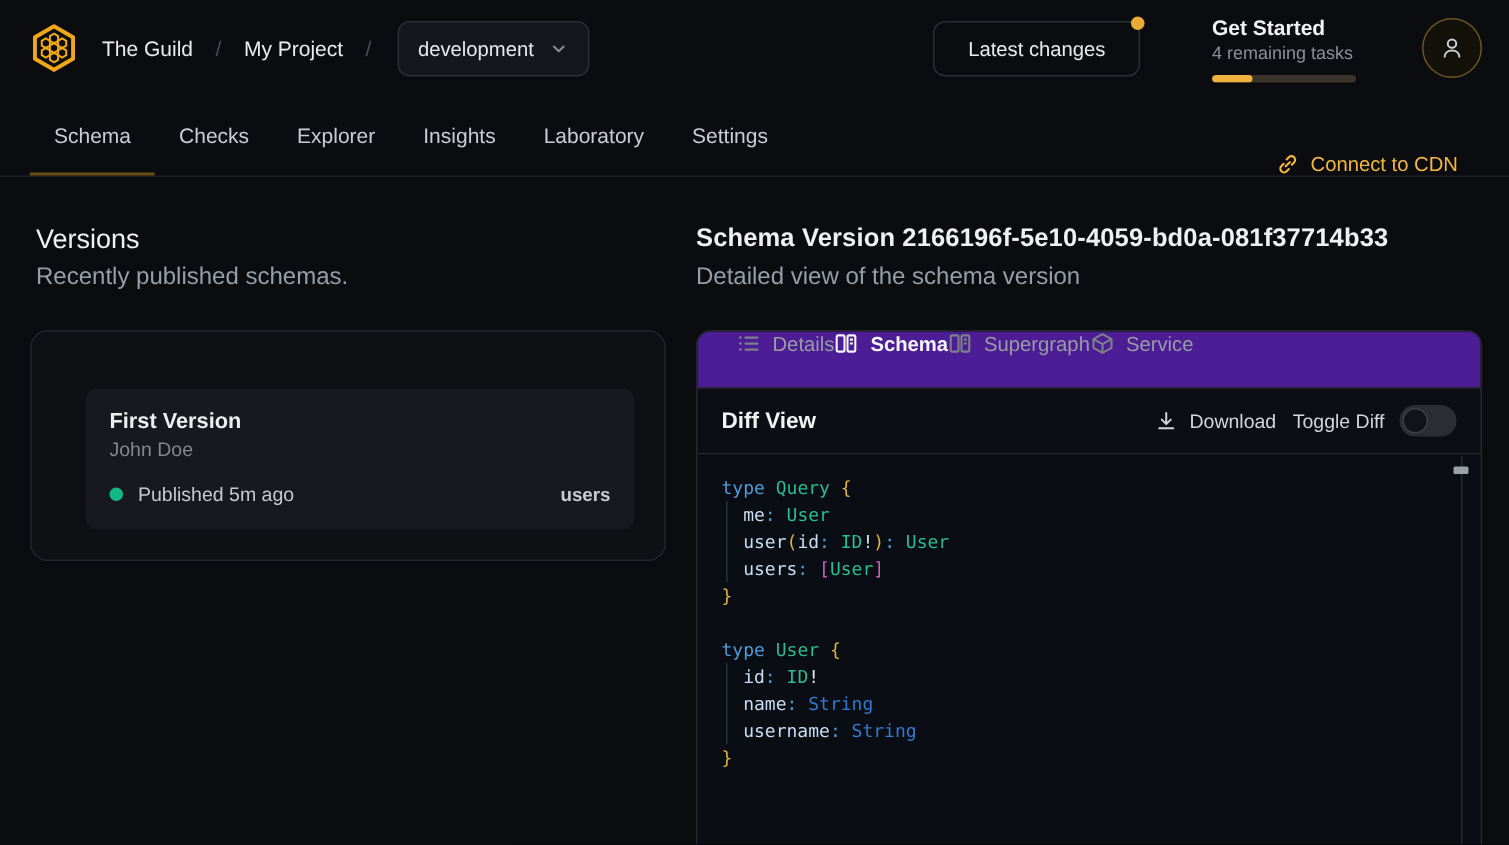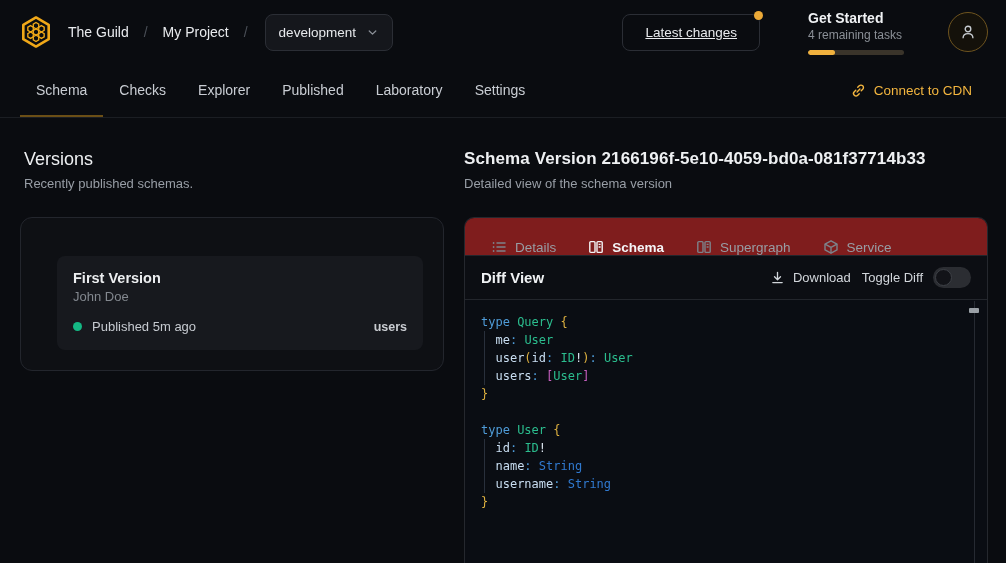--- a/index.html
+++ b/index.html
@@ -17,68 +17,68 @@
   .crumb-sep { font-size:14px; color:#4b5058; }
   .env-select {
     display:flex; align-items:center; gap:10px; height:37px; padding:0 13px;
     background:#15171c; border:1px solid #2b2e35; border-radius:8px;
     font-size:13.5px; color:#e6e8eb; cursor:pointer; margin-left:2px;
   }
   .header-right { margin-left:auto; display:flex; align-items:center; }
   .latest-btn {
     position:relative; height:37px; padding:0 22px; display:flex; align-items:center;
     background:transparent; border:1px solid #2b2e35; border-radius:8px;
-    font-size:13.5px; color:#e9ebee; cursor:pointer;text-decoration:underline;
+    font-size:13.5px; color:#e9ebee; cursor:pointer;
   }
   .latest-dot { position:absolute; top:-4px; right:-4px; width:9px; height:9px; border-radius:50%; background:#eba937; }
   .get-started { width:96px; margin-left:48px; }
   .gs-title { font-size:14px; font-weight:600; color:#f0f2f4; line-height:17px; }
   .gs-sub { font-size:12px; color:#8b9097; line-height:15px; margin-top:1px; }
   .gs-track { margin-top:7px; width:96px; height:5px; border-radius:3px; background:#3a342a; overflow:hidden; }
   .gs-fill { height:100%; border-radius:3px; background:#f0b13e; }
   .avatar {
     width:40px; height:40px; margin-left:44px; border-radius:50%;
     background:#14110a; border:1.5px solid #6e541f;
     display:flex; align-items:center; justify-content:center; cursor:pointer;
   }
   
   .nav { height:54px; display:flex; align-items:stretch; padding:0 34px 0 20px; border-bottom:1px solid #1b1e23; }
   .nav-tab {
     display:flex; align-items:center; padding:0 16px; font-size:14px; color:#c9cdd3;
     cursor:pointer; border-bottom:2px solid transparent;
   }
   .nav-tab.underline-dim { border-bottom-color:#6b4f16; }
   .nav-tab.active { color:#ffffff; border-bottom-color:#f2a71b; }
-  .cdn-link { margin-left:auto; display:flex; align-items:center; gap:8px; font-size:13.5px; color:#f4b63f; cursor:pointer; }
+  .cdn-link { margin-left:auto; display:flex; align-items:flex-end; gap:8px; font-size:13.5px; color:#f4b63f; cursor:pointer; }
   
   .main { display:flex; height:445px; }
   .col-left { width:464px; padding:29px 24px 0 24px; flex:none; }
   .col-right { flex:1; padding:29px 18px 0 0; display:flex; flex-direction:column; }
   .section-title { font-size:18px; font-weight:400; color:#eef0f2; line-height:24px; }
-  .section-sub { font-size:13px; color:#989ea6; margin-top:5px; }
+  .section-sub { font-size:16px; color:#989ea6; margin-top:5px; }
   .detail-title { font-size:17px; font-weight:700; color:#eef0f2; line-height:24px; letter-spacing:.1px; }
   
   .version-card {
     margin:26px -4px 0 -4px; border:1px solid #23262d; border-radius:12px;
     background:#0e1014; padding:38px 20px 20px 36px;
   }
   .version-item { background:#17191e; border-radius:8px; padding:14px 16px 16px 16px; cursor:pointer; }
   .vi-name { font-size:14.5px; font-weight:600; color:#eceef0; }
   .vi-author { font-size:13px; color:#83888f; margin-top:3px; }
   .vi-row { display:flex; align-items:center; margin-top:15px; }
   .vi-dot { width:9px; height:9px; border-radius:50%; background:#14b884; flex:none; }
   .vi-status { font-size:13px; color:#c6cad0; margin-left:10px; }
   .vi-service { margin-left:auto; font-size:12.5px; font-weight:700; color:#c9ccd1; }
   
   .detail-panel {
     margin-top:26px; flex:1; display:flex; flex-direction:column;
     border:1px solid #25282e; border-bottom:none; border-radius:10px 10px 0 0;
     background:#0c0e13; overflow:hidden;
   }
-  .panel-tabs { height:38px; flex:none; background:#7f1d1d; border-bottom:1px solid #23262c; display:flex; align-items:flex-end; gap:32px; padding:0 26px; }
+  .panel-tabs { height:38px; flex:none; background:#4c1d95; border-bottom:1px solid #23262c; display:flex; align-items:flex-start; padding:0 26px; }
   .ptab { display:flex; align-items:center; gap:8px; font-size:13.5px; color:#989da4; cursor:pointer; }
   .ptab svg { stroke:#7d828a; }
   .ptab.active { color:#f4f5f7; font-weight:600; }
   .ptab.active svg { stroke:#f4f5f7; }
   .diff-bar { height:44px; flex:none; display:flex; align-items:center; padding:0 16px; border-bottom:1px solid #23262c; }
   .diff-title { font-size:15px; font-weight:700; color:#f0f2f4; }
   .diff-actions { margin-left:auto; display:flex; align-items:center; }
   .download-btn { display:flex; align-items:flex-end; gap:8px; font-size:13px; color:#d2d6db; cursor:pointer; }
   .toggle-label { font-size:13px; color:#d2d6db; margin-left:11px; }
   .switch { position:relative; width:38px; height:21px; border-radius:11px; background:#2b2d32; margin-left:10px; cursor:pointer; flex:none; }
@@ -149,21 +149,21 @@
           </svg>
         </span>
       </div>
     </div>
   </div>
 
   <div class="nav">
     <div class="nav-tab underline-dim">Schema</div>
     <div class="nav-tab">Checks</div>
     <div class="nav-tab">Explorer</div>
-    <div class="nav-tab">Published</div>
+    <div class="nav-tab">Insights</div>
     <div class="nav-tab">Laboratory</div>
     <div class="nav-tab">Settings</div>
     <div class="cdn-link">
       <span>
         <svg width="15" height="15" viewBox="0 0 16 16" fill="none" stroke="#f4b63f" stroke-width="1.5" stroke-linecap="round">
           <path d="M6.5 9.5 L9.5 6.5"></path>
           <path d="M7.2 4.6 l1.6-1.6 a2.6 2.6 0 0 1 3.7 3.7 l-1.6 1.6"></path>
           <path d="M8.8 11.4 l-1.6 1.6 a2.6 2.6 0 0 1-3.7-3.7 l1.6-1.6"></path>
         </svg>
       </span>

